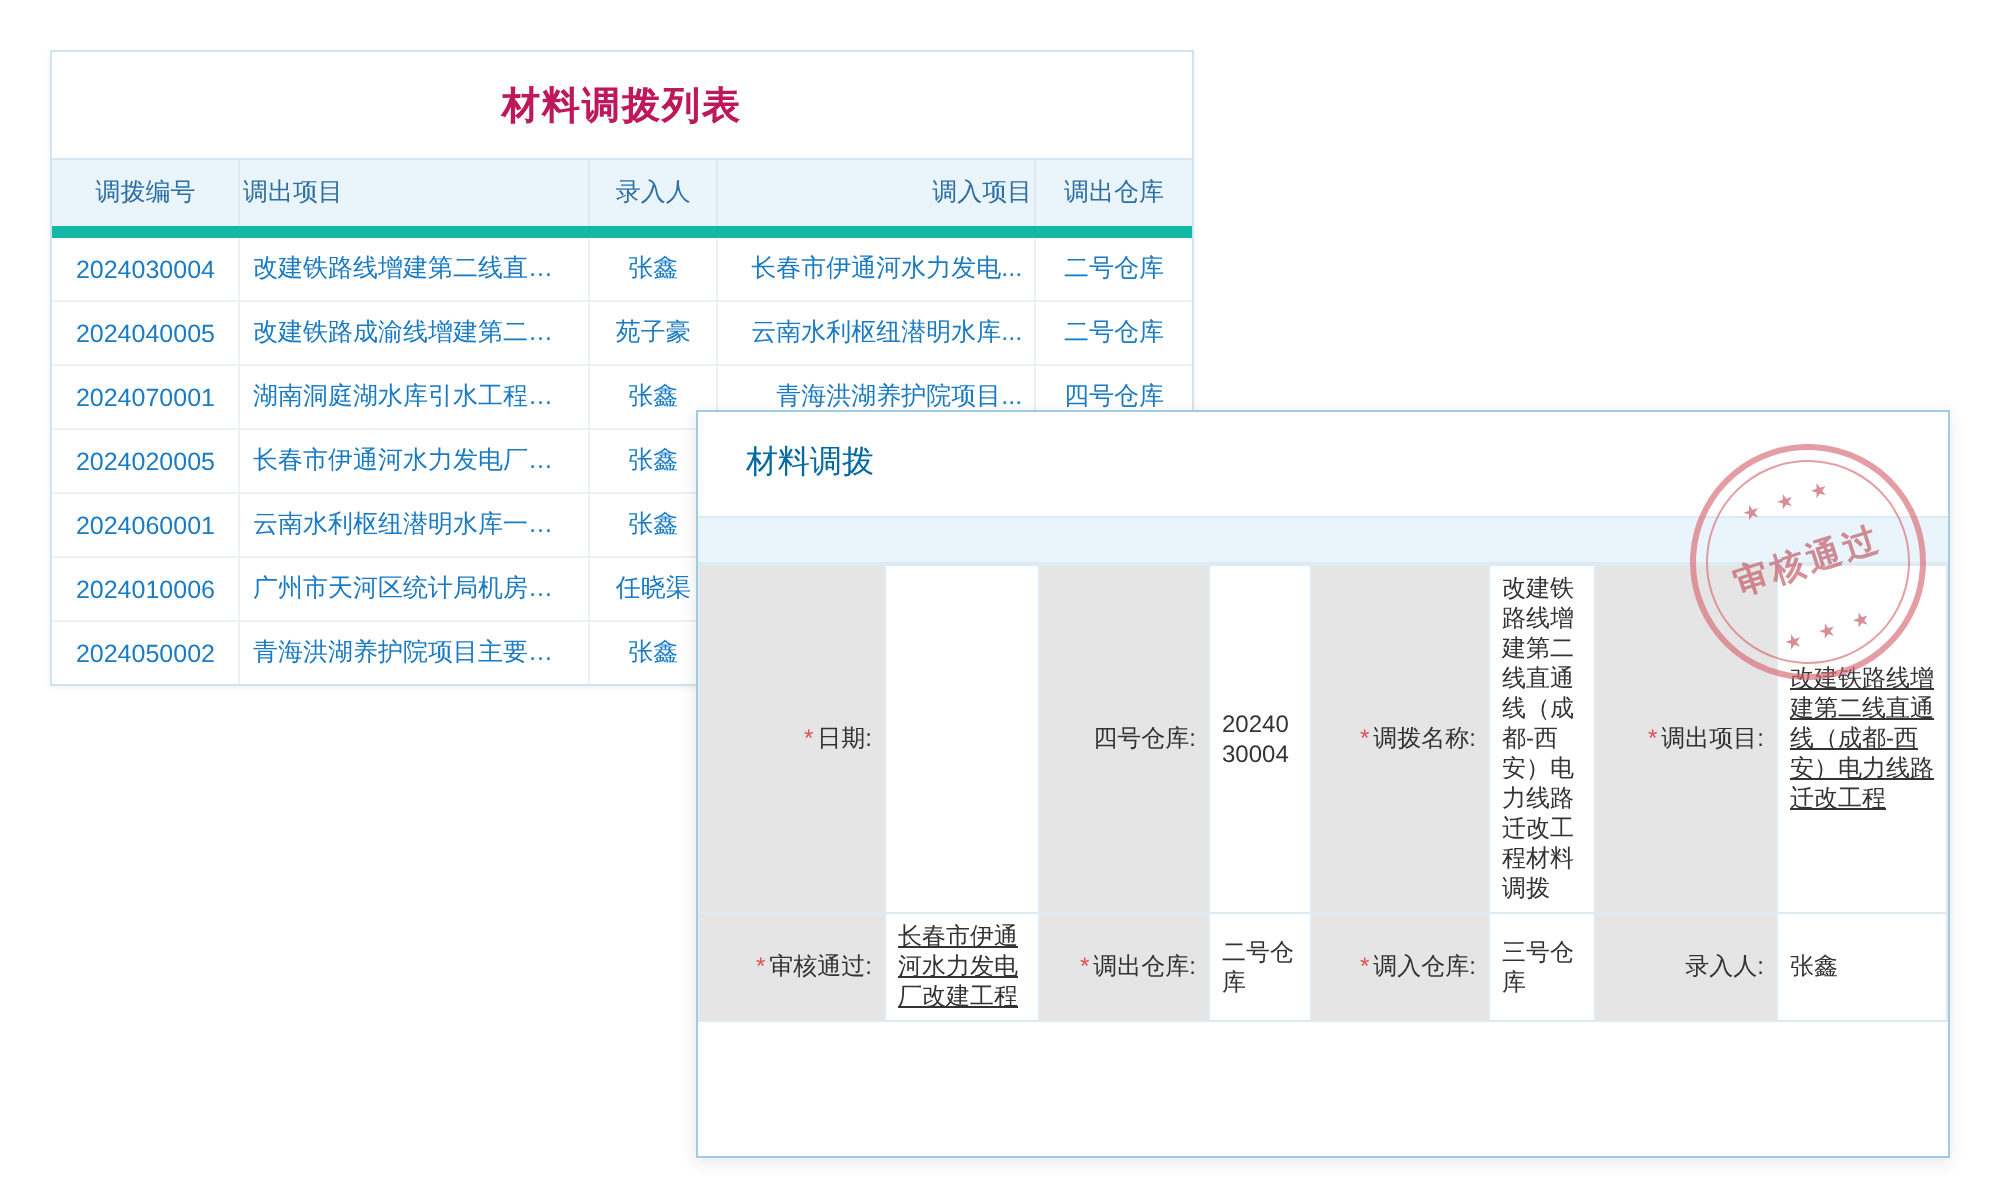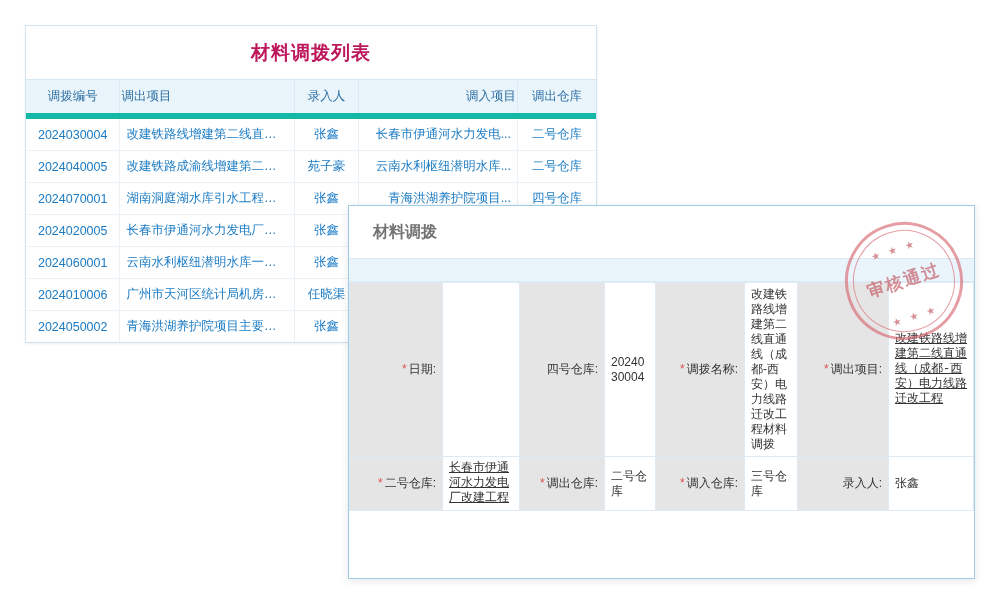--- a/index.html
+++ b/index.html
@@ -80,22 +80,22 @@
     background: #ffffff;
     border: 1px solid #9ecbe6;
     box-shadow: 0 2px 8px rgba(0,0,0,0.10);
     overflow: hidden;
   }
   .detail-header {
     height: 52px;
     line-height: 52px;
     padding-left: 24px;
     font-size: 16px;
-    font-weight: bold;
-    color: #737373;
+    font-weight: normal;
+    color: #0369a1;
     background: #ffffff;
   }
   .detail-subbar {
     height: 22px;
     background: #eaf4fb;
     border-top: 1px solid #dbeaf5;
     border-bottom: 1px solid #dbeaf5;
   }
   table.detail-table {
     width: 100%;
@@ -116,21 +116,20 @@
     background: #e5e5e5;
     white-space: nowrap;
   }
   .req { color: #d9534f; margin-right: 2px; }
   .val { color: #333; word-break: break-all; }
   .val-link {
     color: #1a7bc4;
     text-decoration: underline;
     word-break: break-all;
     cursor: pointer;
-    font-family: Liberation Mono, monospace;
   }
   .narrow-wrap {
     width: 34px;
     word-break: break-all;
     line-height: 1.15;
     color: #333;
   }
 
   
   .stamp {
@@ -272,21 +271,21 @@
           <td style="width:40px" class="narrow-wrap">改建铁路线增建第二线直通线（成都-西安）电力线路迁改工程材料调拨</td>
 
           <td style="width:78px" class="lbl">
             <span class="req">*</span><span>调出项目:</span>
           </td>
           <td class="val-link">改建铁路线增建第二线直通线（成都-西安）电力线路迁改工程</td>
         </tr>
 
         <tr>
           <td class="lbl">
-            <span class="req">*</span><span>二号仓库:</span>
+            <span class="req">*</span><span>审核通过:</span>
           </td>
           <td class="val-link">长春市伊通河水力发电厂改建工程</td>
 
           <td class="lbl">
             <span class="req">*</span><span>调出仓库:</span>
           </td>
           <td class="narrow-wrap">二号仓库</td>
 
           <td class="lbl">
             <span class="req">*</span><span>调入仓库:</span>

